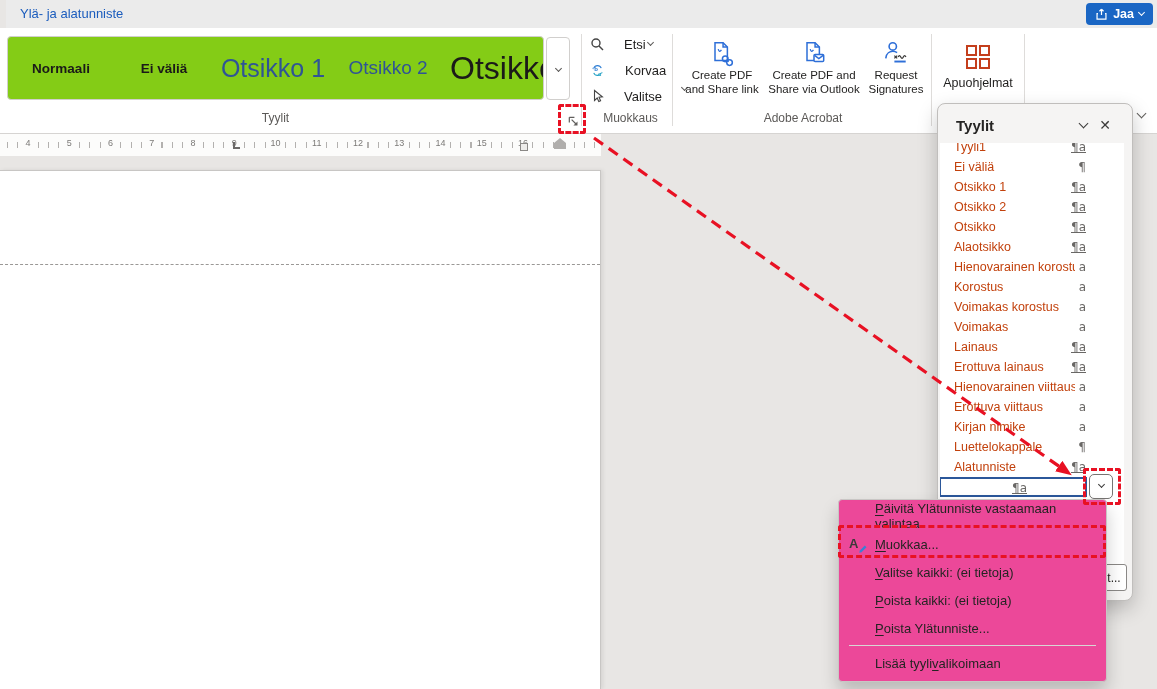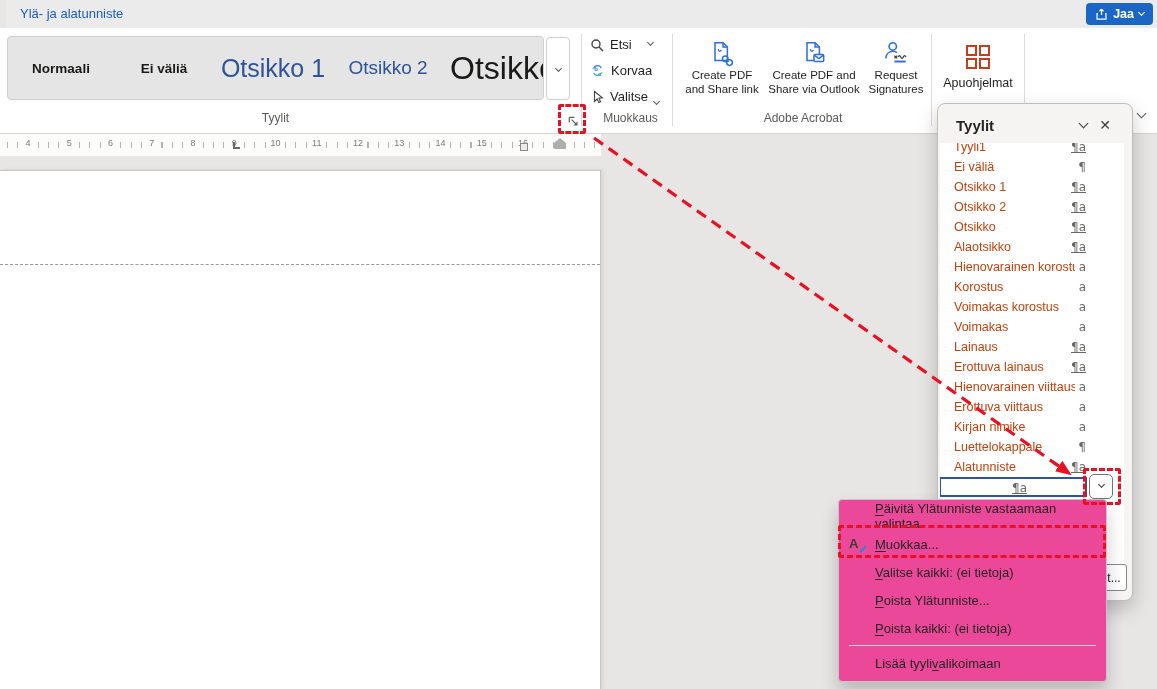--- a/index.html
+++ b/index.html
@@ -20,37 +20,37 @@
   .chev.sm{width:5px;height:5px;border-width:1.3px;}
   .share-btn .chev{width:5px;height:5px;border-width:1.5px;margin-top:-3px;}
 
   
   .ribbon{position:absolute;left:0;top:28px;width:1157px;height:106px;background:#fff;border-bottom:1px solid #d6d4d2;z-index:2;}
   .vsep{position:absolute;top:6px;height:92px;width:0;border-left:1px solid #dedcda;}
   .group-label{position:absolute;top:83px;font-size:12px;color:#5b5957;text-align:center;}
 
   
   .gallery{position:absolute;left:7px;top:8px;width:537px;height:64px;border:1px solid #d1cfcd;border-radius:4px;
-    background:#e5e5e5;display:flex;align-items:center;overflow:hidden;}
+    background:#84cc16;display:flex;align-items:center;overflow:hidden;}
   .g-item{display:flex;align-items:center;justify-content:center;height:100%;overflow:hidden;white-space:nowrap;cursor:pointer;}
   .g-item:nth-child(1){width:106px;} .g-item:nth-child(2){width:100px;} .g-item:nth-child(3){width:118px;}
   .g-item:nth-child(4){width:112px;} .g-item:nth-child(5){flex:1;justify-content:flex-start;padding-left:6px;}
   .g-normal{font-size:13.5px;font-weight:600;color:#1b1a19;}
   .g-h1{font-size:25px;color:var(--heading-blue);}
   .g-h2{font-size:19px;color:var(--heading-blue);}
   .g-title{font-size:32px;color:#1b1a19;}
   .more-btn{position:absolute;left:546px;top:9px;width:24px;height:63px;border:1px solid #d1cfcd;border-radius:4px;background:#fff;
     display:flex;flex-direction:column;align-items:center;justify-content:center;gap:3px;cursor:pointer;}
   .more-bar{width:9px;border-top:1.5px solid #57555
 
 3;height:0;}
   .launcher{position:absolute;left:564px;top:84px;width:18px;height:18px;display:flex;align-items:center;justify-content:center;cursor:pointer;}
 
   
-  .ed-row{position:absolute;display:flex;align-items:flex-end;gap:6px;font-size:13px;cursor:pointer;}
+  .ed-row{position:absolute;display:flex;align-items:flex-start;gap:20px;font-size:13px;cursor:pointer;}
   .ed-chev{position:absolute;color:#5b5957;}
 
   
   .big-btn{position:absolute;top:4px;height:96px;display:flex;flex-direction:column;align-items:center;cursor:pointer;}
   .big-btn .bicon{height:30px;margin-top:6px;display:flex;align-items:flex-end;justify-content:center;}
   .big-btn .l1,.big-btn .l2{font-size:11.5px;line-height:14px;color:#1f1e1d;white-space:nowrap;}
 
   
   .ruler{position:absolute;left:0;top:134px;width:601px;height:22px;background:#fcfcfb;z-index:1;}
   .ruler-ticks{position:absolute;inset:0;background-image:repeating-linear-gradient(to right,#b3b1af 0 1px,transparent 1px 10.3px);
@@ -381,25 +381,25 @@
         </svg>
       </span>
       <span><u>M</u>uokkaa...</span>
     </div>
     <div class="menu-item">
       <span class="gutter"></span>
       <span><u>V</u>alitse kaikki: (ei tietoja)</span>
     </div>
     <div class="menu-item">
       <span class="gutter"></span>
+      <span><u>P</u>oista kaikki: (ei tietoja)</span>
+    </div>
+    <div class="menu-item">
+      <span class="gutter"></span>
       <span><u>P</u>oista Ylätunniste...</span>
-    </div>
-    <div class="menu-item">
-      <span class="gutter"></span>
-      <span><u>P</u>oista kaikki: (ei tietoja)</span>
     </div>
     <div class="menu-sep"></div>
     <div class="menu-item">
       <span class="gutter"></span>
       <span>Lisää tyyli<u>v</u>alikoimaan</span>
     </div>
   </div>
 
 <svg class="arrow-svg">
   <defs>

